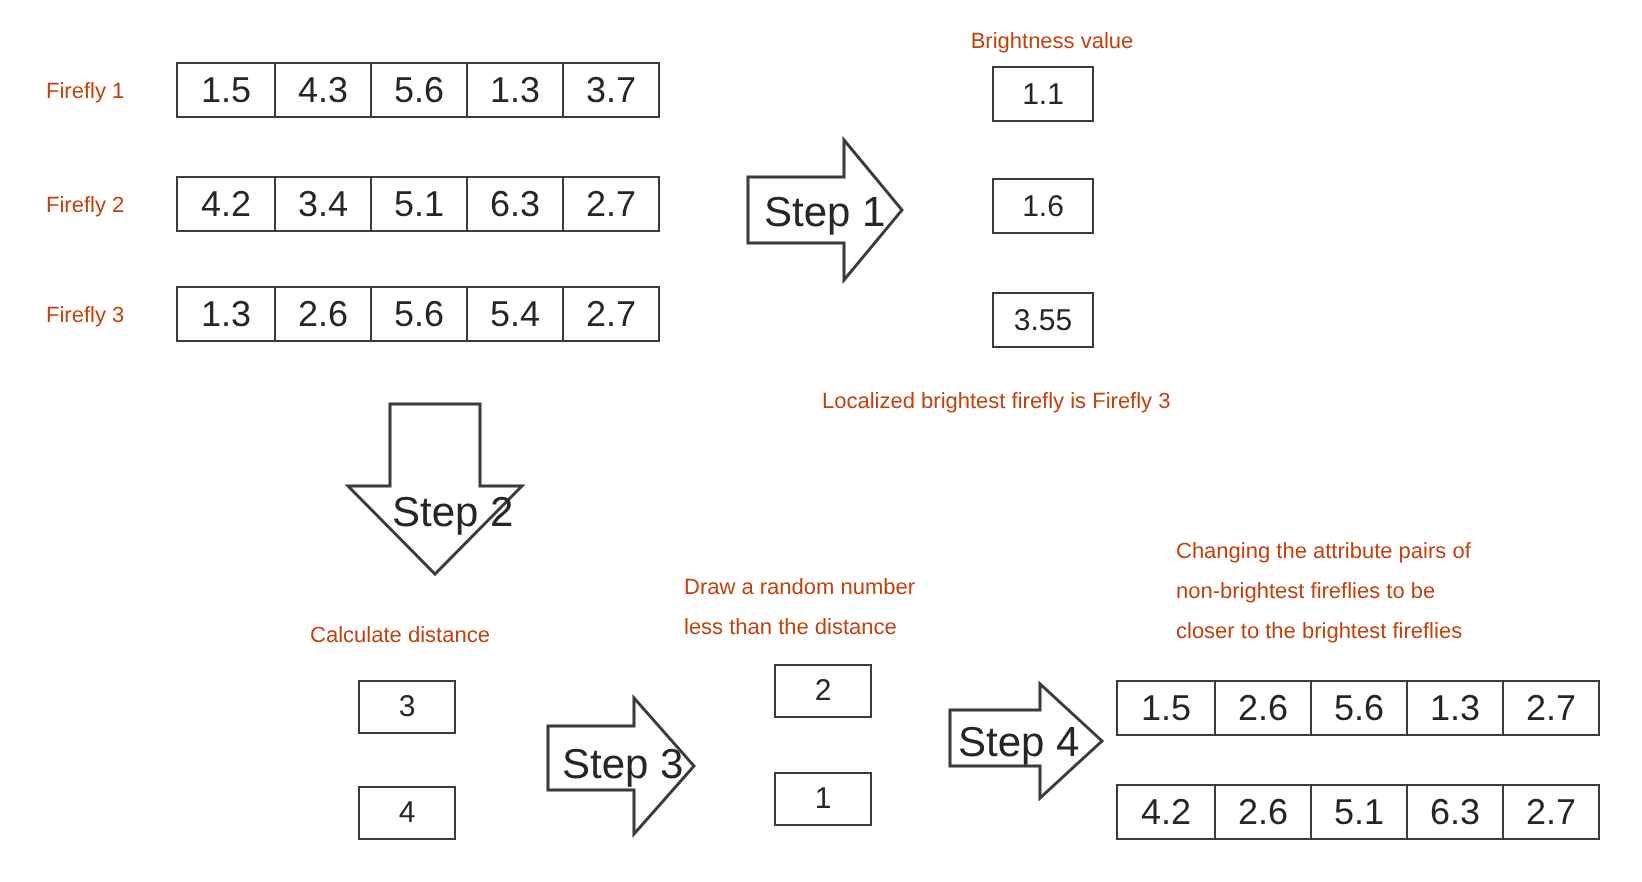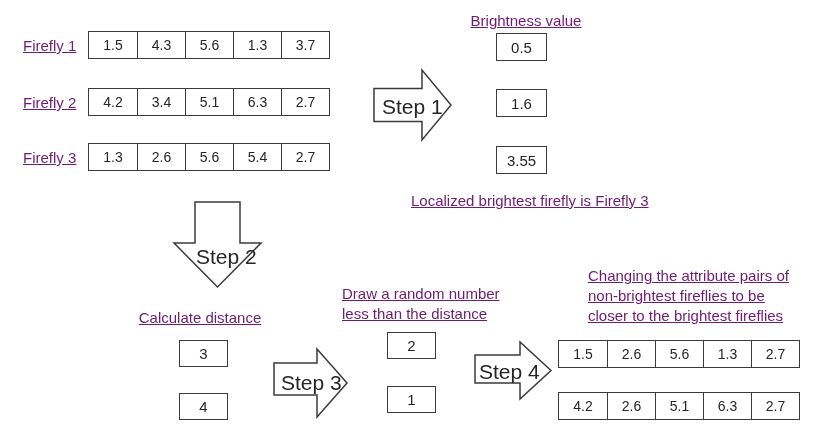--- a/index.html
+++ b/index.html
@@ -11,41 +11,40 @@
   }
   .canvas {
     position: relative;
     width: 821px;
     height: 441px;
     background: #ffffff;
     overflow: hidden;
   }
   .abs { position: absolute; }
   .txt {
-    font-size: 15px;
+    font-size: 11px;
     line-height: 20px;
     white-space: nowrap;
-    color: #701a75;
-    text-decoration: underline;
+    color: #c2410c;
   }
   .center { text-align: center; }
 
   
   .vrow {
     display: flex;
     border: 1.5px solid #3b3b3b;
     background: #ffffff;
   }
   .vrow .cell {
     width: 48px;
     height: 26px;
     display: flex;
     align-items: center;
     justify-content: center;
-    font-size: 14px;
+    font-size: 18px;
     border-left: 1.5px solid #3b3b3b;
   }
   .vrow .cell:first-child { border-left: none; }
 
   
   .sbox {
     width: 51px;
     height: 28px;
     border: 1.5px solid #3b3b3b;
     background: #ffffff;
@@ -113,21 +112,21 @@
   </div>
 
   <div class="abs" style="left:373px; top:69px; width:79px; height:72px;">
     <svg class="arrow" width="79" height="72" viewBox="0 0 79 72">
       <polygon points="1,19.5 49,19.5 49,1 78,36 49,71 49,52.5 1,52.5"></polygon>
     </svg>
     <div class="arrow-label" style="left:9px; top:26px;">Step 1</div>
   </div>
 
   <div class="abs txt center" style="left:441px; top:11px; width:170px;">Brightness value</div>
-  <div class="abs sbox" style="left:496px; top:33px;">0.5</div>
+  <div class="abs sbox" style="left:496px; top:33px;">1.1</div>
   <div class="abs sbox" style="left:496px; top:89px;">1.6</div>
   <div class="abs sbox" style="left:496px; top:146px;">3.55</div>
   <div class="abs txt" style="left:411px; top:191px;">Localized brightest firefly is Firefly 3</div>
 
   <div class="abs" style="left:173px; top:201px; width:89px; height:87px;">
     <svg class="arrow" width="89" height="87" viewBox="0 0 89 87">
       <polygon points="22,1 67,1 67,42 88,42 44.5,86 1,42 22,42"></polygon>
     </svg>
     <div class="arrow-label" style="left:23px; top:44px;">Step 2</div>
   </div>

